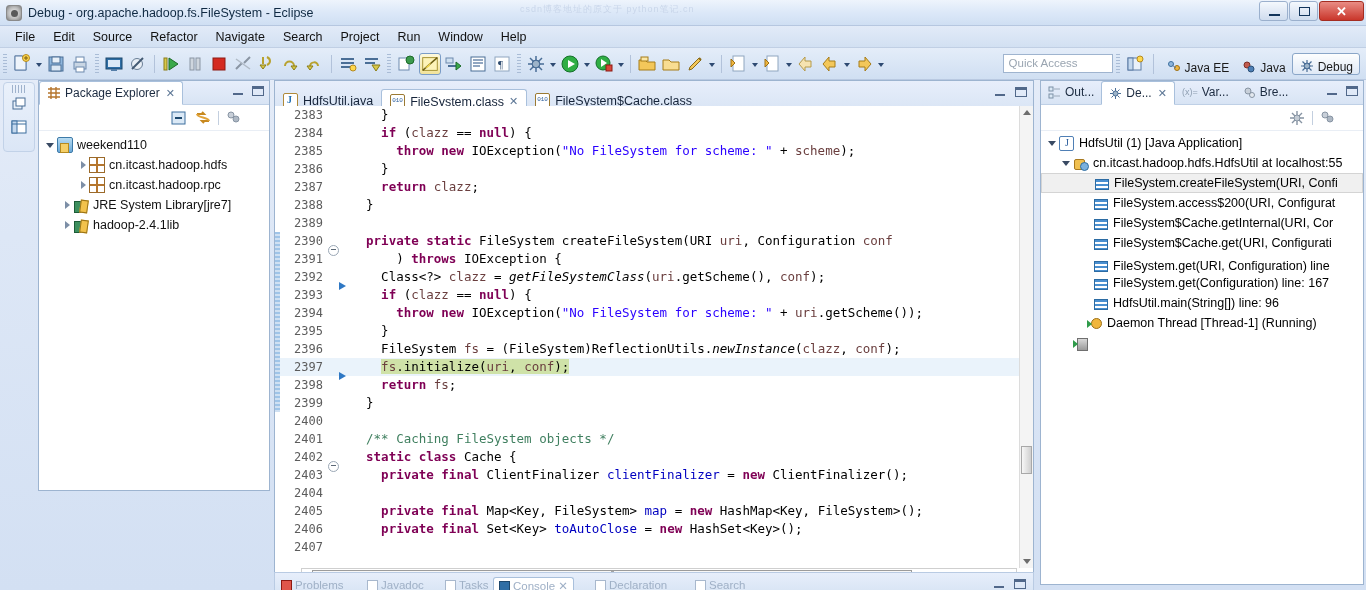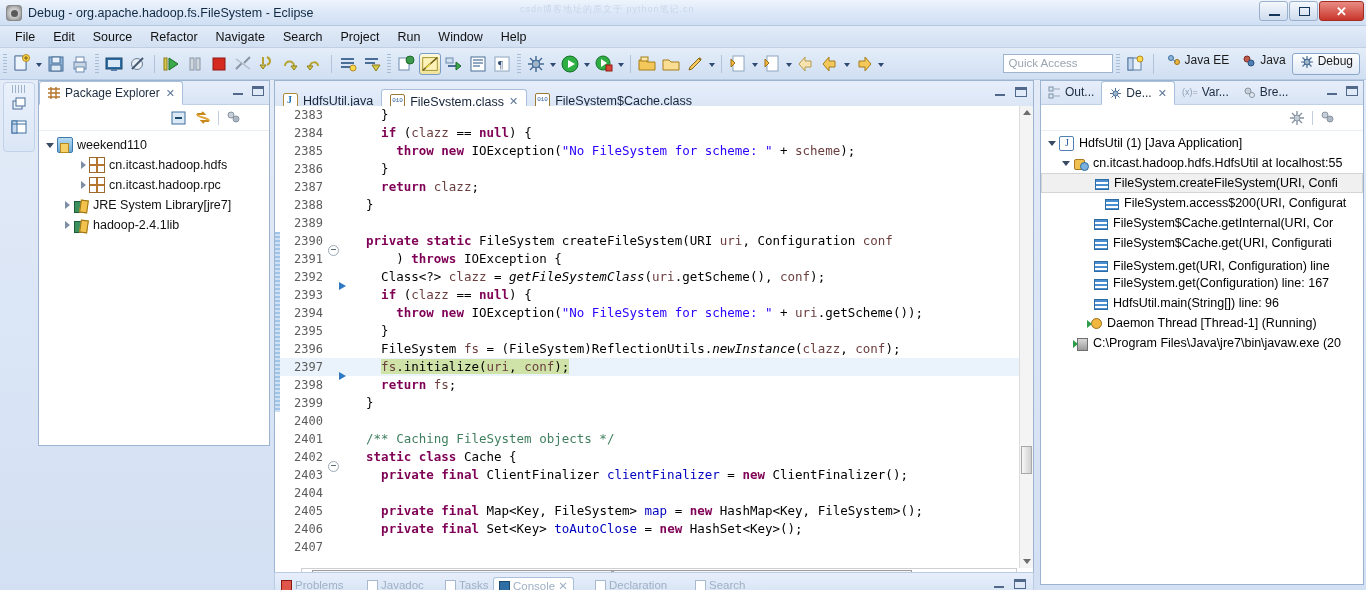--- a/index.html
+++ b/index.html
@@ -84,21 +84,21 @@
     content:""; position:absolute; left:2px; top:10px;
     border-left:3.5px solid transparent; border-right:3.5px solid transparent;
     border-top:4px solid #2e4a72;
   }
   .quickaccess {
     width:110px; height:19px; background:#fff; border:1px solid #9fb4cf;
     font-size:11.5px; color:#9aa5b1; padding:2px 5px; margin-left:6px;
   }
   .persp-sep { width:1px; height:20px; background:#b2c2da; margin:0 6px; }
   .perspbtn {
-    height:22px; display:inline-flex; align-items:flex-start; gap:3px;
+    height:22px; display:inline-flex; align-items:flex-end; gap:3px;
     padding:0 6px; font-size:12px; color:#1a1a1a; white-space:nowrap;
   }
   .perspbtn.on { border:1px solid #8aa6c8; border-radius:3px;
                  background:linear-gradient(180deg,#fdfefe,#dfe9f6); }
 
   
   .minibar {
     position:absolute; left:0; top:82px; width:32px; height:70px;
     background:linear-gradient(180deg,#eaf1fb,#dbe6f6);
     border:1px solid #c2d2e8; border-radius:4px; margin-left:3px;
@@ -137,21 +137,21 @@
     border-bottom:1px solid #e9eef5;
   }
   .ptool { width:18px; height:18px; position:relative; }
   .vsep { width:1px; height:14px; background:#c3cfdf; }
   .vmenu-arrow { width:14px; height:14px; position:relative; }
   .vmenu-arrow:after { content:""; position:absolute; left:2px; top:5px;
     border-left:5px solid transparent; border-right:5px solid transparent;
     border-top:5px solid #4b6party; border-top-color:#4b6688; }
 
   
-  #pkg { left:38px; top:80px; width:232px; height:366px; }
+  #pkg { left:38px; top:80px; width:232px; height:411px; }
   .tree { padding:4px 0 0 0; font-size:12.5px; }
   .trow { height:20px; display:flex; align-items:center; white-space:nowrap; }
   .tarrow { width:12px; height:12px; position:relative; flex:0 0 12px; }
   .tarrow.closed:after {
     content:""; position:absolute; left:4px; top:2px;
     border-top:4px solid transparent; border-bottom:4px solid transparent;
     border-left:5px solid #7c8ea6;
   }
   .tarrow.open:after {
     content:""; position:absolute; left:1px; top:4px;
@@ -803,21 +803,21 @@
         </div>
         <div class="drow" style="padding-left: 20px;">
           <span class="tarrow open"></span>
           <span class="ic-vm" style="width: 15px; height: 15px; margin-right: 5px; flex: 0 0 15px; position: relative;"></span>
           <span>cn.itcast.hadoop.hdfs.HdfsUtil at localhost:55</span>
         </div>
         <div class="drow sel" style="padding-left: 52px;">
           <span class="ic-frame" style="width: 15px; height: 15px; margin-right: 5px; flex: 0 0 15px; position: relative;"></span>
           <span>FileSystem.createFileSystem(URI, Confi</span>
         </div>
-        <div class="drow" style="padding-left: 52px; margin-left: 11px;">
+        <div class="drow" style="padding-left: 52px;">
           <span class="ic-frame" style="width: 15px; height: 15px; margin-right: 5px; flex: 0 0 15px; position: relative;"></span>
           <span>FileSystem.access$200(URI, Configurat</span>
         </div>
         <div class="drow" style="padding-left: 52px;">
           <span class="ic-frame" style="width: 15px; height: 15px; margin-right: 5px; flex: 0 0 15px; position: relative;"></span>
           <span>FileSystem$Cache.getInternal(URI, Cor</span>
         </div>
         <div class="drow" style="padding-left: 52px;">
           <span class="ic-frame" style="width: 15px; height: 15px; margin-right: 5px; flex: 0 0 15px; position: relative;"></span>
           <span>FileSystem$Cache.get(URI, Configurati</span>
@@ -835,21 +835,20 @@
           <span>HdfsUtil.main(String[]) line: 96</span>
         </div>
         <div class="drow" style="padding-left: 34px;">
           <span style="width: 12px; flex: 0 0 12px;"></span>
           <span class="ic-daemon" style="width: 15px; height: 15px; margin-right: 5px; flex: 0 0 15px; position: relative;"></span>
           <span>Daemon Thread [Thread-1] (Running)</span>
         </div>
         <div class="drow" style="padding-left: 20px;">
           <span style="width: 12px; flex: 0 0 12px;"></span>
           <span class="ic-proc" style="width: 15px; height: 15px; margin-right: 5px; flex: 0 0 15px; position: relative;"></span>
-          <span>C:\Program Files\Java\jre7\bin\javaw.exe (20</span>
         </div>
       </div>
   </div>
 
   <div class="bottomstrip">
     <div class="bstab" style="left:6px;">
       <span class="sq" style="background:#e0564a;border-color:#8d1a12;"></span>
       <span>Problems</span>
     </div>
     <div class="bstab" style="left:92px;">

